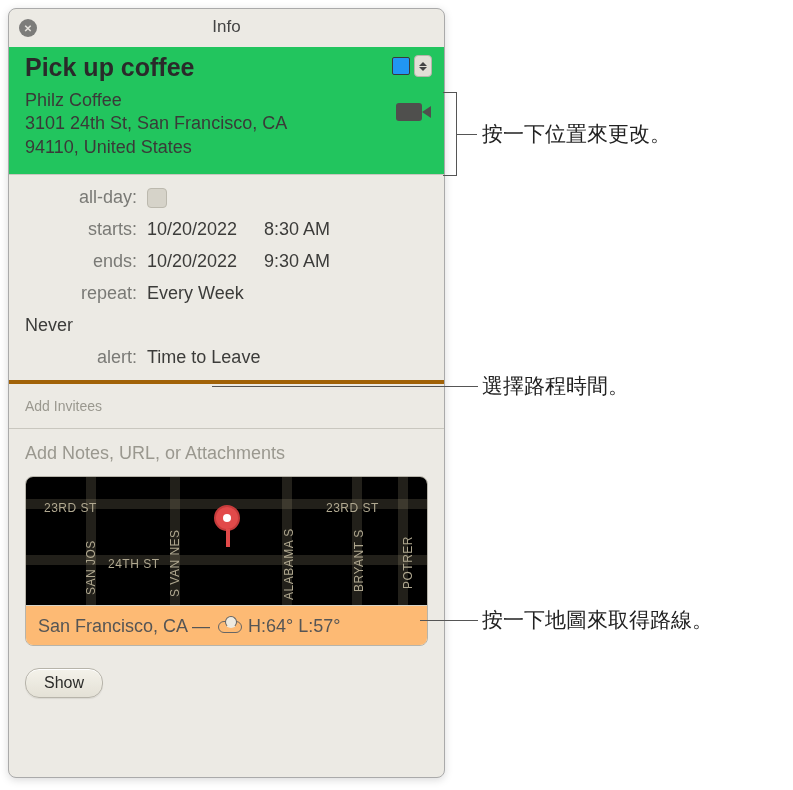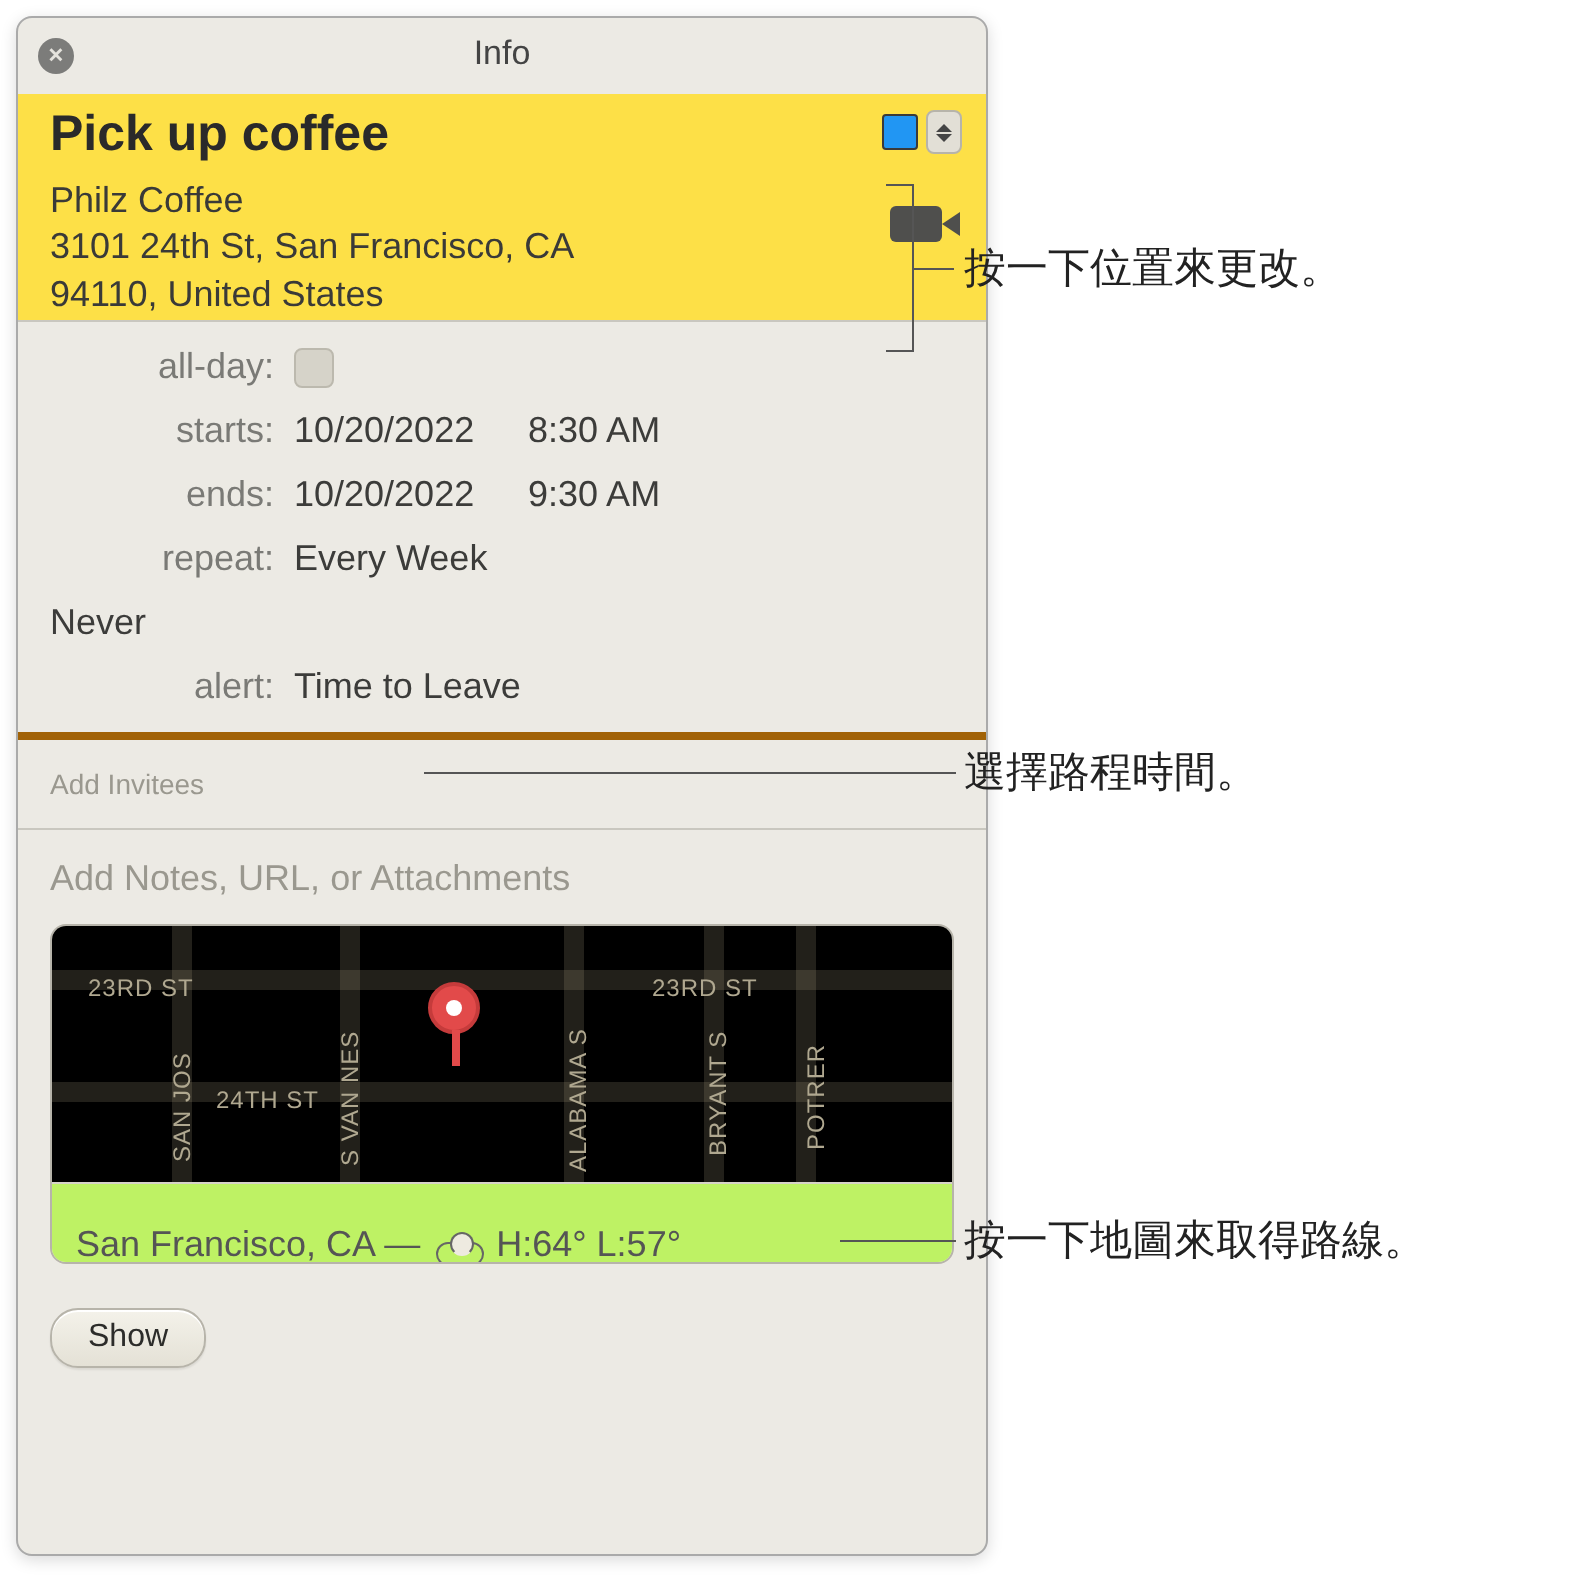--- a/index.html
+++ b/index.html
@@ -7,21 +7,21 @@
       font-family: -apple-system, "Helvetica Neue", Arial, sans-serif;
       background: #fff;
       width: 793px;
       height: 790px;
       position: relative;
     }
     .container { position: relative; width: 100%; height: 100%; }
     .info-window {
       position: absolute;
       left: 8px; top: 8px;
-      width: 486px; height: 770px;
+      width: 437px; height: 770px;
       background: #eceae4;
       border: 1px solid #aaa;
       border-radius: 8px;
       box-shadow: 0 2px 8px rgba(0,0,0,.15);
       overflow: hidden;
       display: flex; flex-direction: column;
     }
     .close-btn {
       position: absolute;
       left: 10px; top: 10px;
@@ -33,23 +33,23 @@
     }
     .close-btn::before {
       content: "✕"; color: #e5e3dd; font-size: 10px; font-weight: 700;
     }
     .titlebar {
       text-align: center;
       padding: 8px 0 10px;
       font-size: 17px; color: #444;
     }
     .header-section {
-      padding: 6px 16px 0;
+      padding: 6px 16px 14px;
       border-bottom: 1px solid #c9c7bf;
-      background: #fde047;
+      background: #22c55e;
       position: relative;
     }
     .event-title { font-size: 25px; font-weight: 600; color: #2a2a2a; }
     .calendar-swatch {
       position: absolute; right: 34px; top: 10px;
       width: 18px; height: 18px;
       background: #2196f3;
       border: 1px solid #3a3a3a;
       border-radius: 2px;
     }
@@ -115,22 +115,22 @@
     }
     .pin-head {
       width: 26px; height: 26px; background: #e24a4a; border: 2px solid #c53b3b;
       border-radius: 50%; display: flex; align-items: center; justify-content: center;
     }
     .pin-head::before { content: ""; width: 8px; height: 8px; background: #fff; border-radius: 50%; }
     .pin-tail {
       width: 4px; height: 18px; background: #e24a4a; margin: -2px auto 0;
     }
     .weather-bar {
-      height: 42px; background: #bef264; border-top: 1px solid #d6d3c7;
-      display: flex; align-items: flex-end; gap: 8px;
+      height: 42px; background: #fdba74; border-top: 1px solid #d6d3c7;
+      display: flex; align-items: center; gap: 8px;
       font-size: 18px; color: #555; padding: 0 12px;
     }
     .cloud-icon { width: 22px; height: 14px; position: relative; display: inline-block; }
     .cloud-icon::before {
       content: ""; position: absolute; left: 0; bottom: 0; width: 22px; height: 10px;
       border: 1.5px solid #666; border-radius: 8px; background: transparent;
     }
     .cloud-icon::after {
       content: ""; position: absolute; left: 7px; top: -3px; width: 10px; height: 10px;
       border: 1.5px solid #666; border-radius: 50%; background: #eeeae0;

